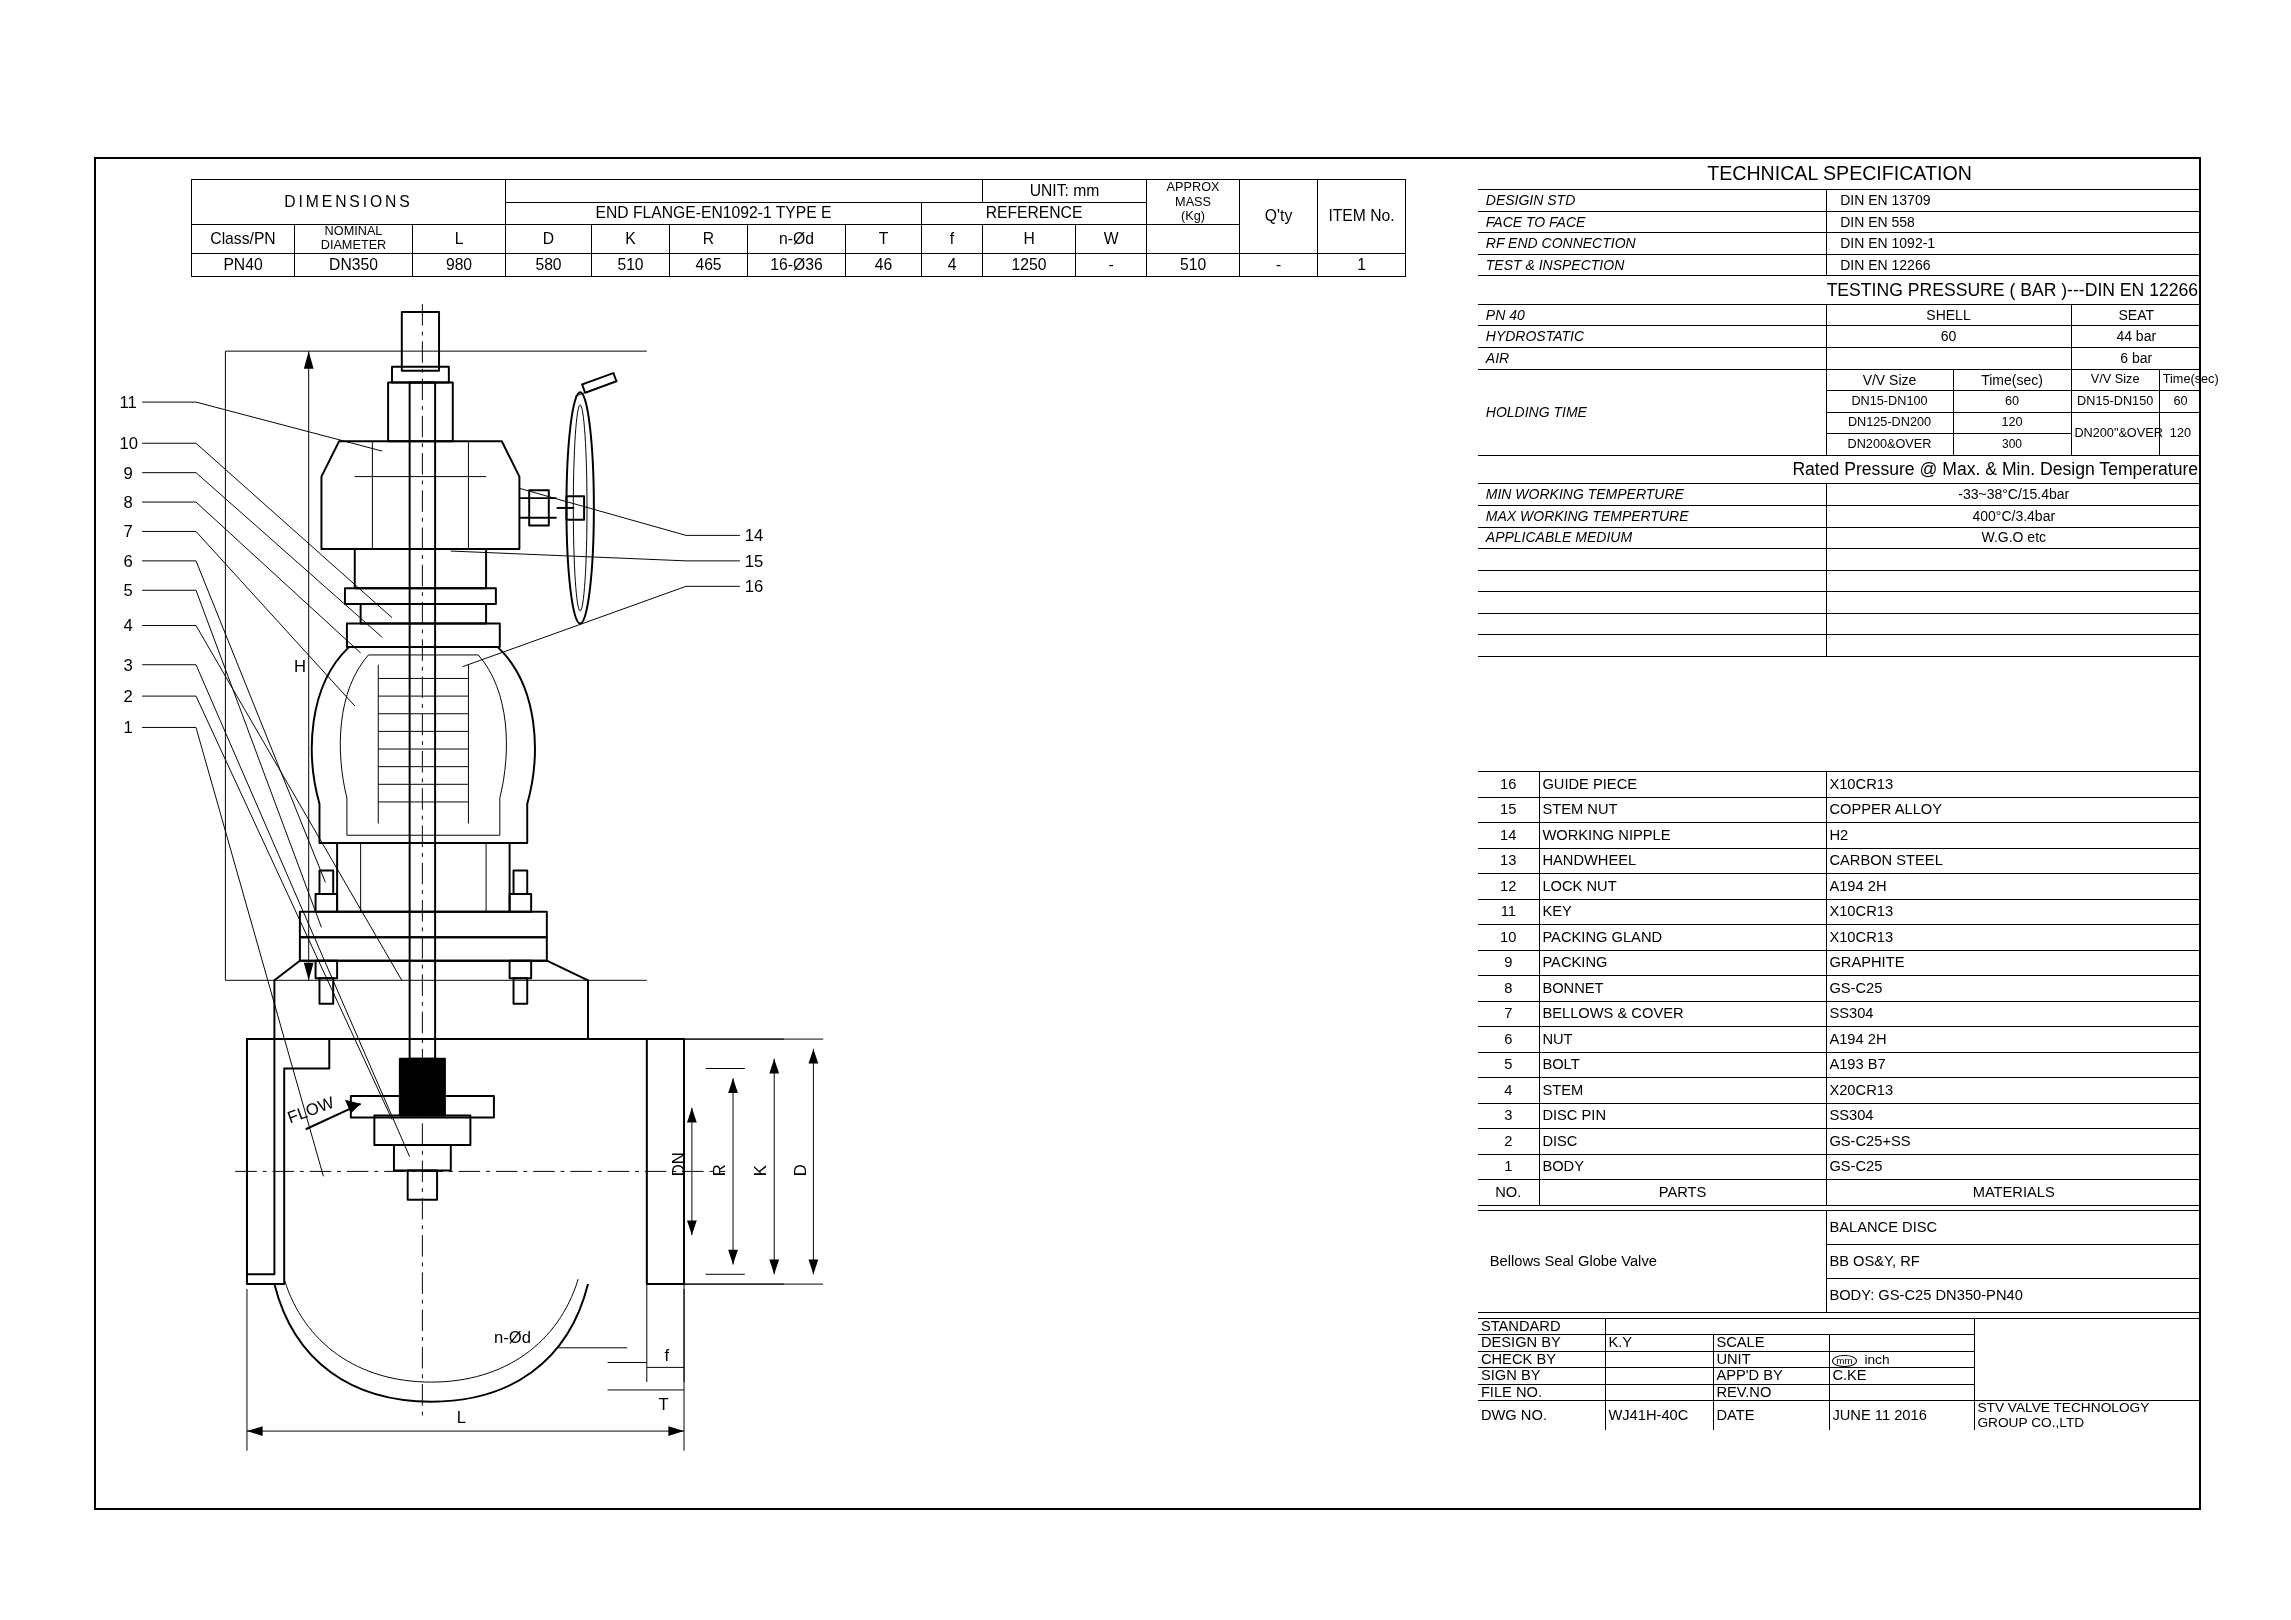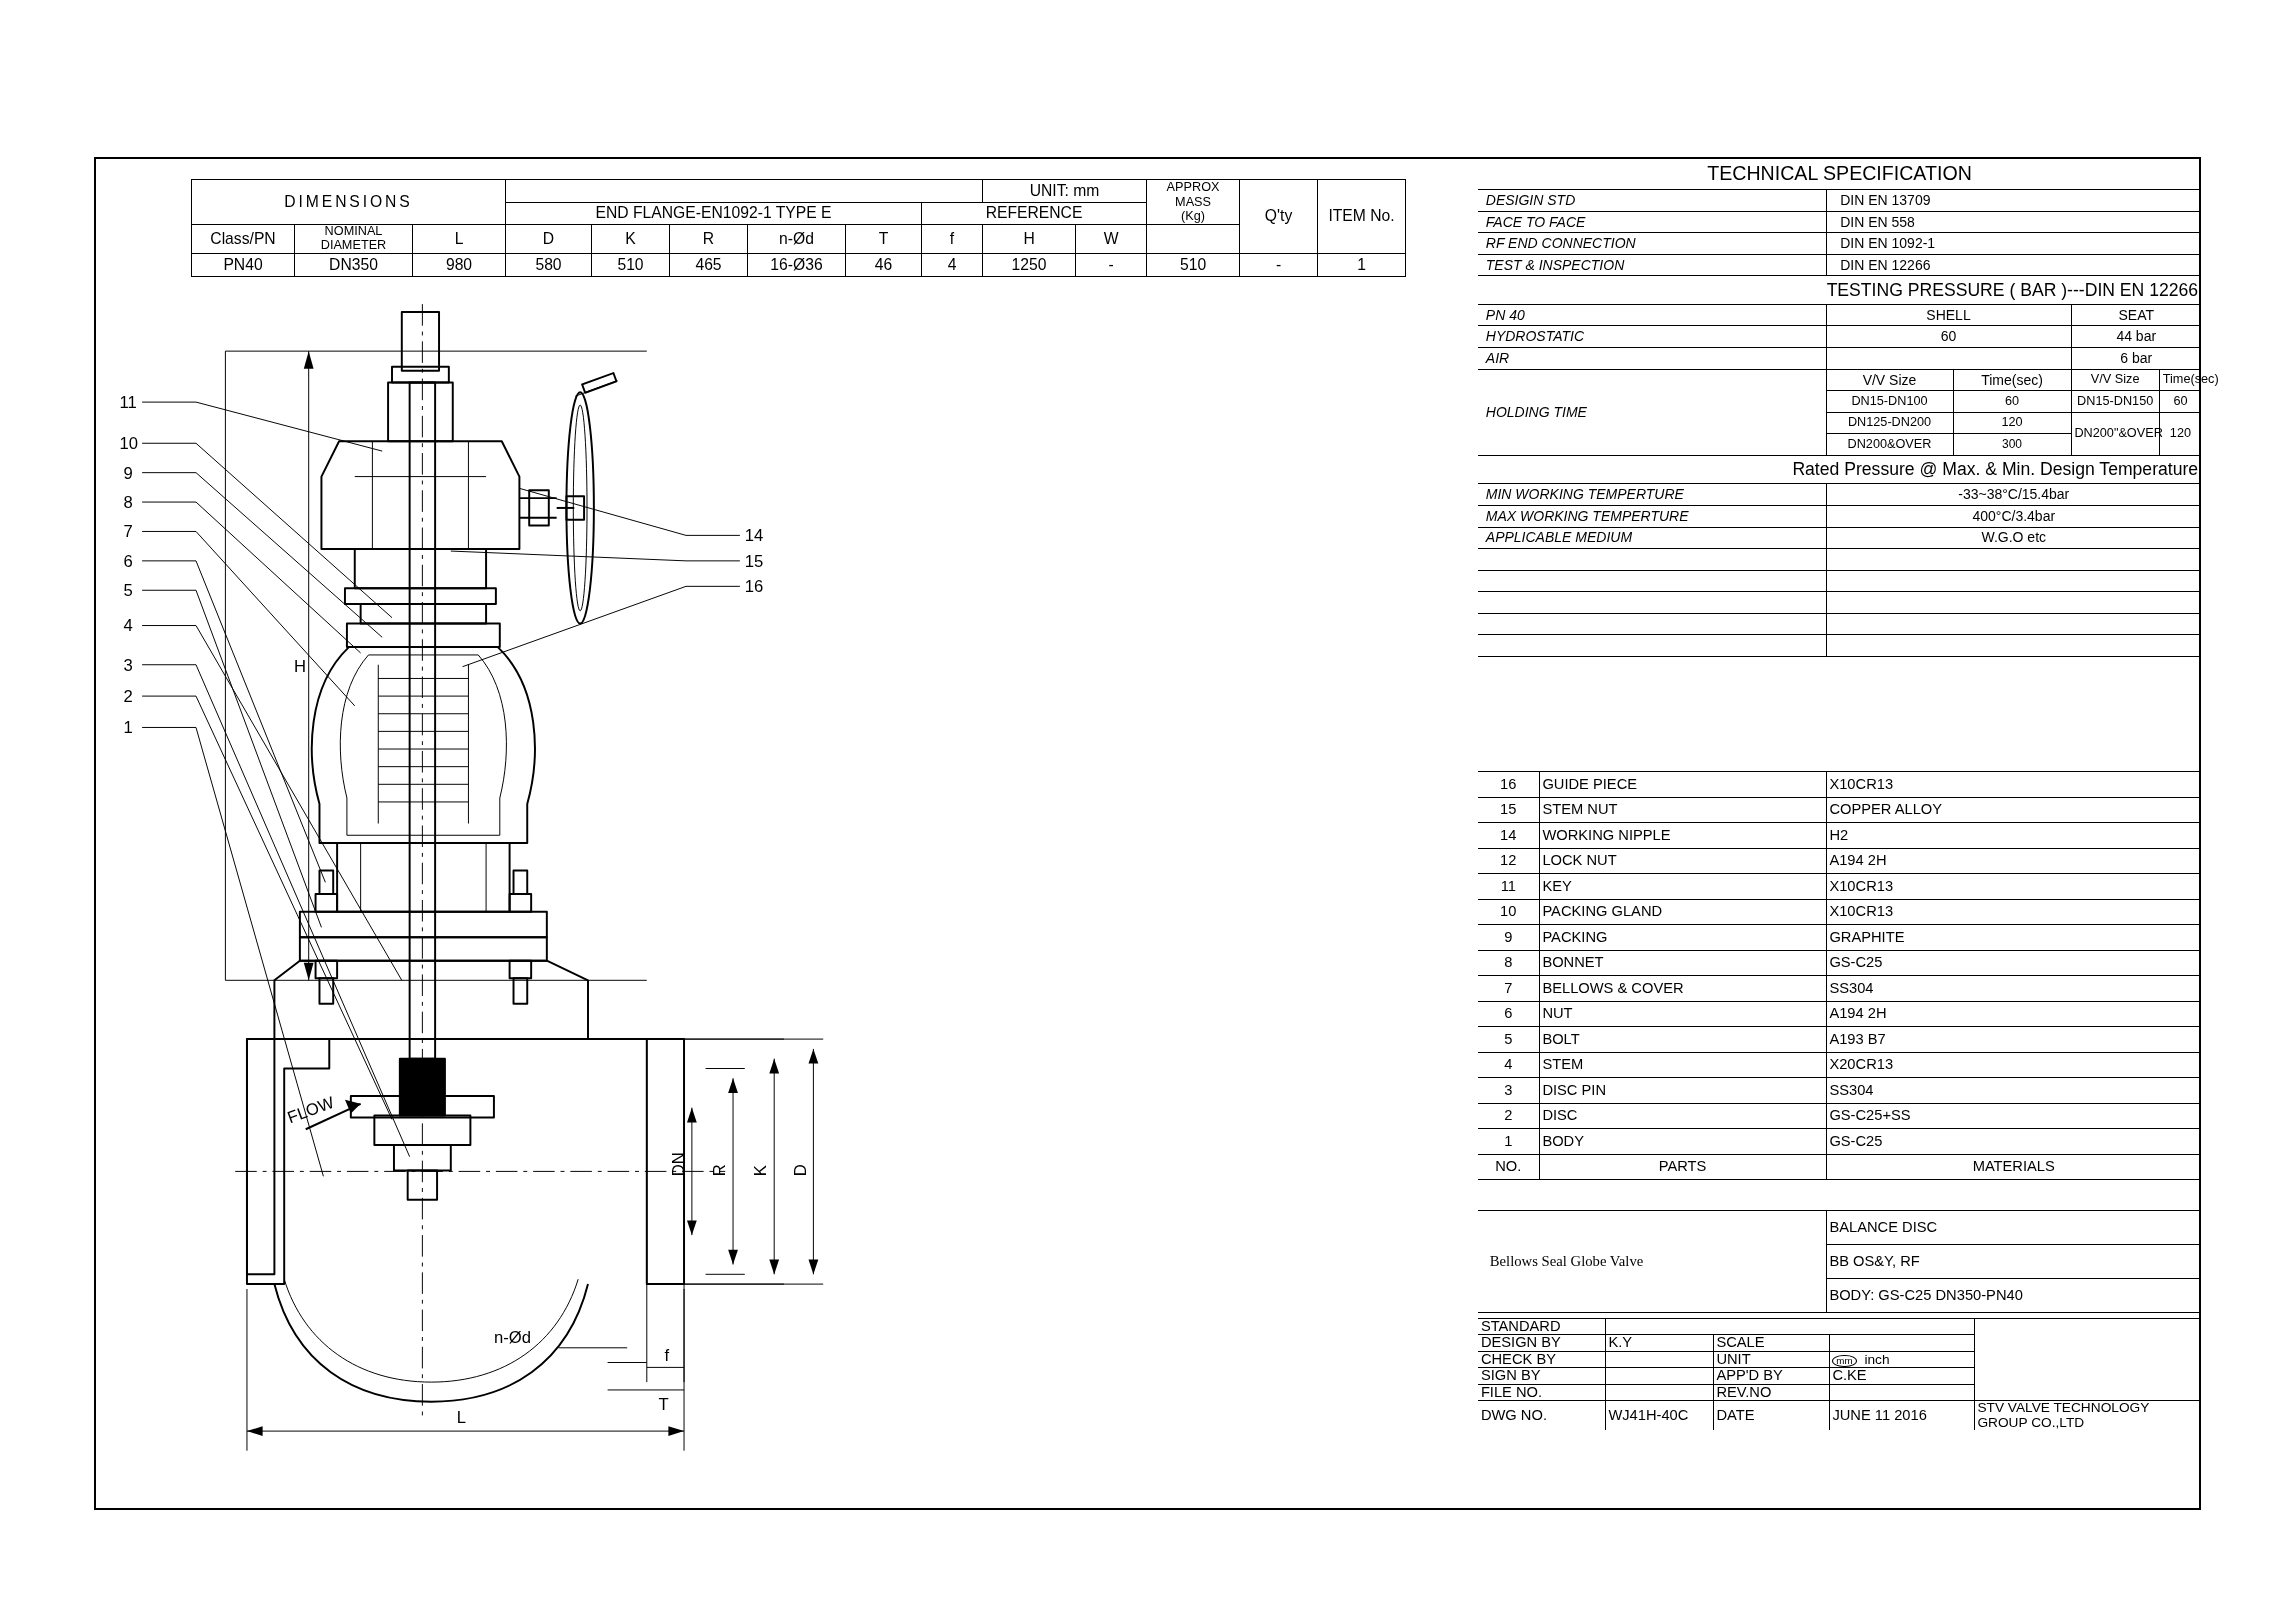--- a/index.html
+++ b/index.html
@@ -28,21 +28,21 @@
   #tech .val{padding-left:13.7px;}
 
   
   #parts{position:absolute;left:1478px;top:none;width:723px;}
   #parts td{height:24.5px;font-size:14.7px;}
 
   
   #title{position:absolute;left:1478px;width:723px;}
   #title td{font-size:14.7px;height:23.5px;}
 
-  .bignm{font-size:25.5px;text-align:left;padding-left:11.8px;font-family:Liberation Serif, serif;}
+  .bignm{font-size:25.5px;text-align:left;padding-left:11.8px;}
 
   
   #drawing{position:absolute;left:98px;top:294px;width:1372px;height:1206px;}
   svg{display:block;}
   .ln{stroke:#000;fill:none;}
   .th{stroke-width:2;}
   .tn{stroke-width:1;}
   .hatch{fill:#000;}
   .lbl{font-family:"Liberation Sans",sans-serif;font-size:16.7px;font-style:italic;}
 </style>
@@ -259,20 +259,25 @@
         </tr>
         <tr>
           <td class="c" style="border-left:none">15</td>
           <td class="l">STEM NUT</td>
           <td class="l" style="border-right:none">COPPER ALLOY</td>
         </tr>
         <tr>
           <td class="c" style="border-left:none">14</td>
           <td class="l">WORKING NIPPLE</td>
           <td class="l" style="border-right:none">H2</td>
+        </tr>
+        <tr>
+          <td class="c" style="border-left:none">13</td>
+          <td class="l">HANDWHEEL</td>
+          <td class="l" style="border-right:none">CARBON STEEL</td>
         </tr>
         <tr>
           <td class="c" style="border-left:none">12</td>
           <td class="l">LOCK NUT</td>
           <td class="l" style="border-right:none">A194 2H</td>
         </tr>
         <tr>
           <td class="c" style="border-left:none">11</td>
           <td class="l">KEY</td>
           <td class="l" style="border-right:none">X10CR13</td>

